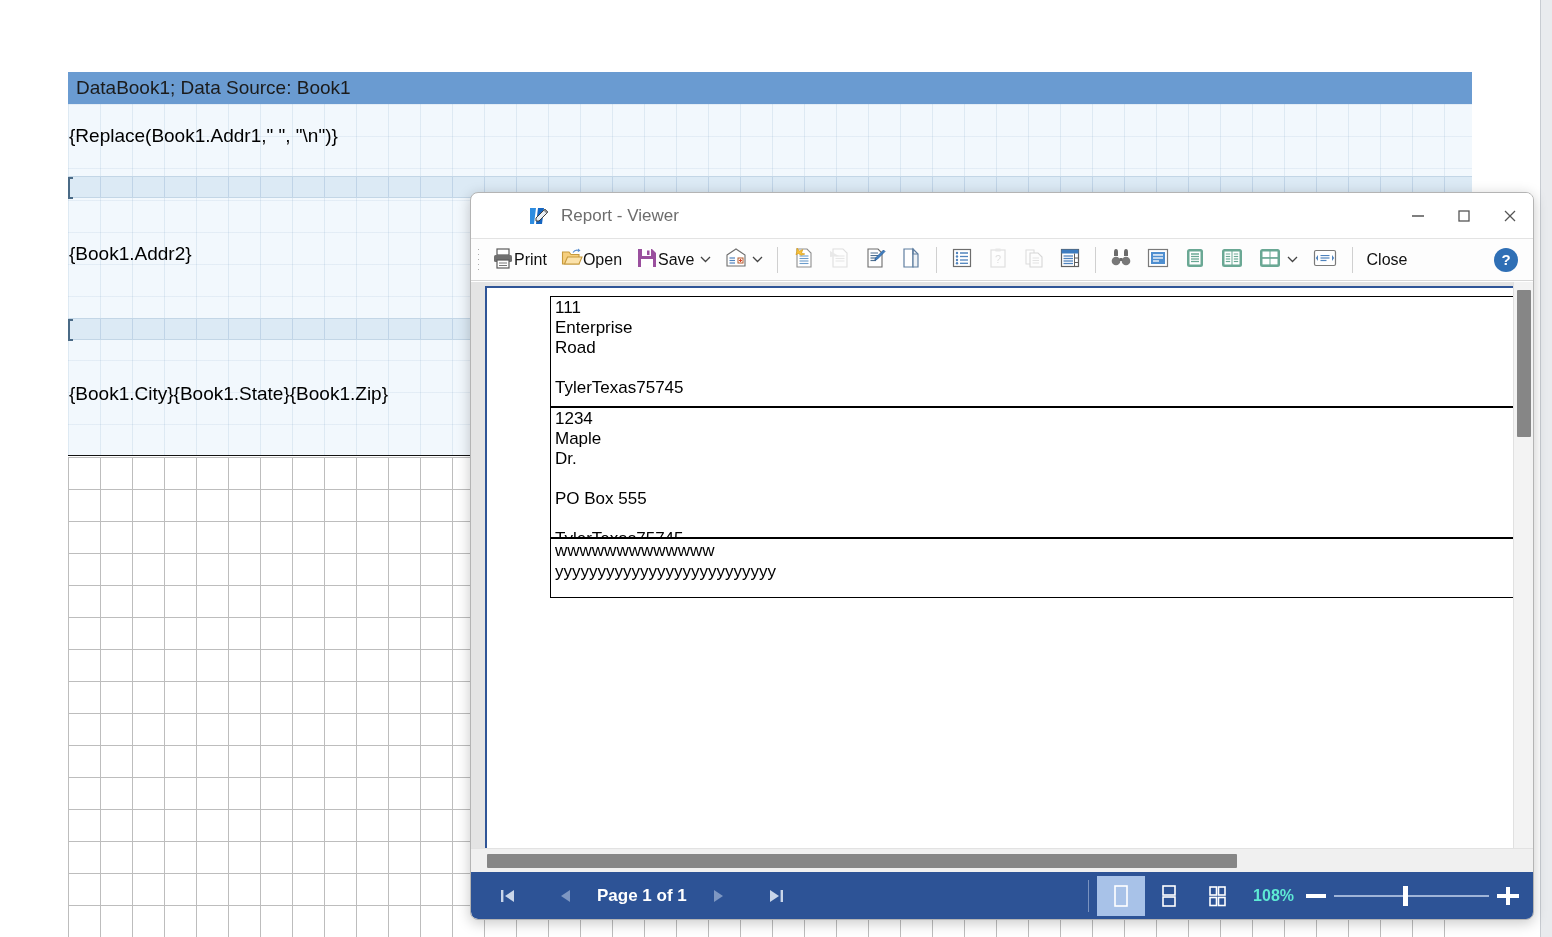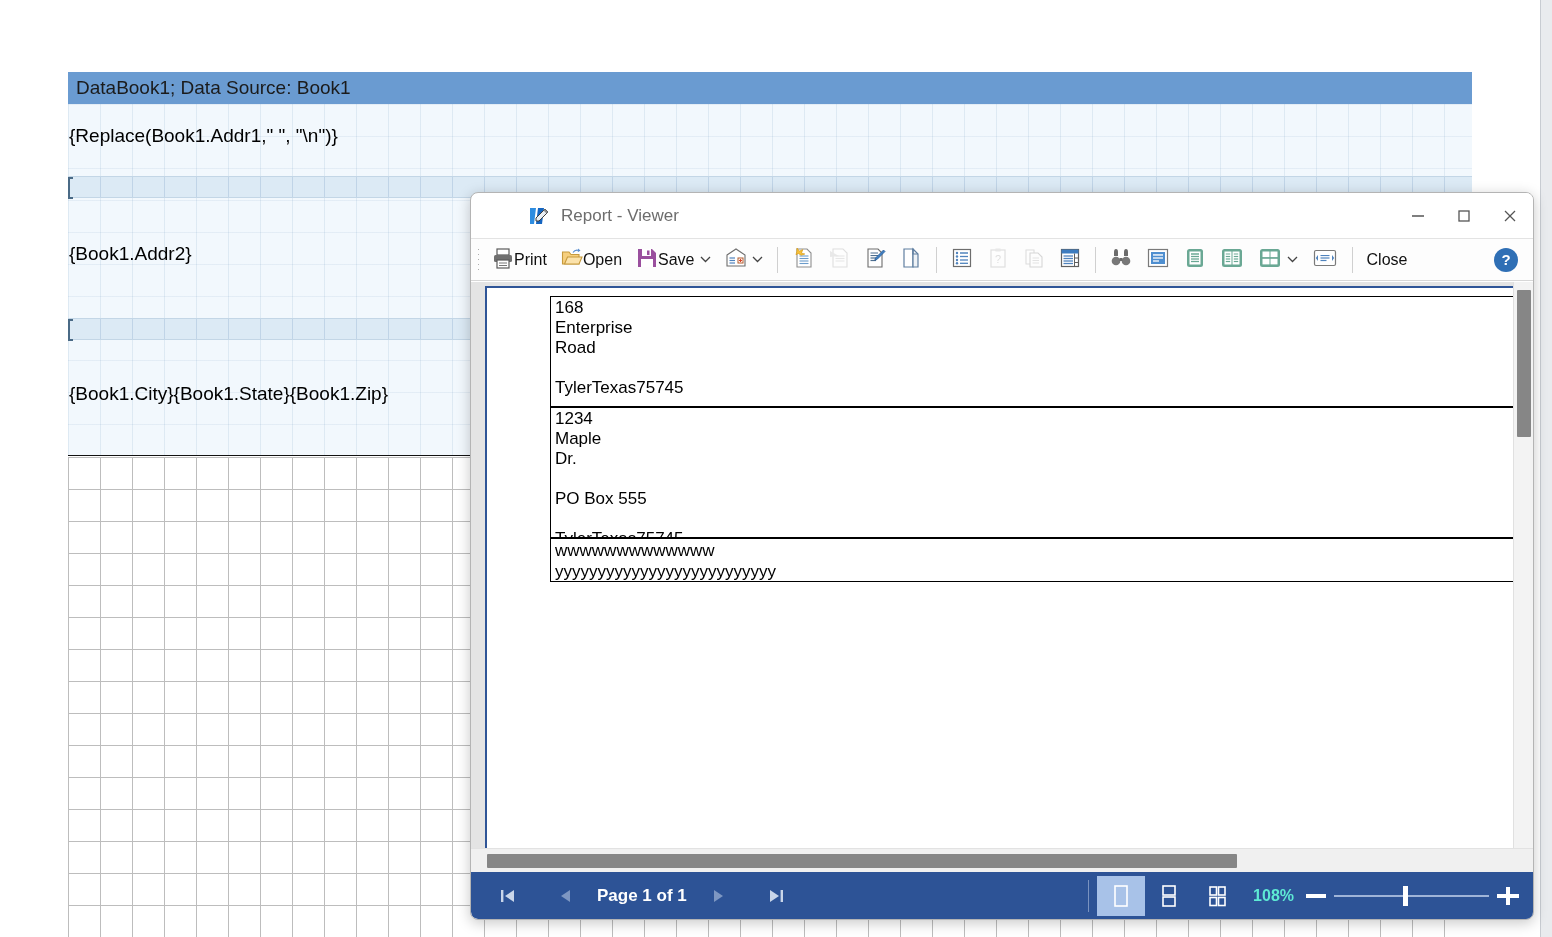--- a/index.html
+++ b/index.html
@@ -593,38 +593,38 @@
     <div class="tb-item">
       <span class="help-circle">?</span>
     </div>
     <div style="width:8px;flex:none"></div>
   </div>
 
   <div id="page-viewport">
     <div id="page-sheet">
 
       <div class="rec" style="top:8px; height:111px;">
-        <div class="ln">168</div>
+        <div class="ln">111</div>
         <div class="ln">Enterprise</div>
         <div class="ln">Road</div>
         <div class="ln blank"></div>
         <div class="ln">TylerTexas75745</div>
       </div>
 
       <div class="rec" style="top:119px; height:131px;">
         <div class="ln">1234</div>
         <div class="ln">Maple</div>
         <div class="ln">Dr.</div>
         <div class="ln blank"></div>
         <div class="ln">PO Box 555</div>
         <div class="ln blank"></div>
         <div class="ln">TylerTexas75745</div>
       </div>
 
-      <div class="rec dense" style="top:250px; height:44px;">
+      <div class="rec dense" style="top:250px; height:60px;">
         <div class="ln">wwwwwwwwwwwww</div>
         <div class="ln">yyyyyyyyyyyyyyyyyyyyyyyyyy</div>
       </div>
 
     </div>
   </div>
 
   <div id="vscroll">
     <div id="vthumb"></div>
   </div>

